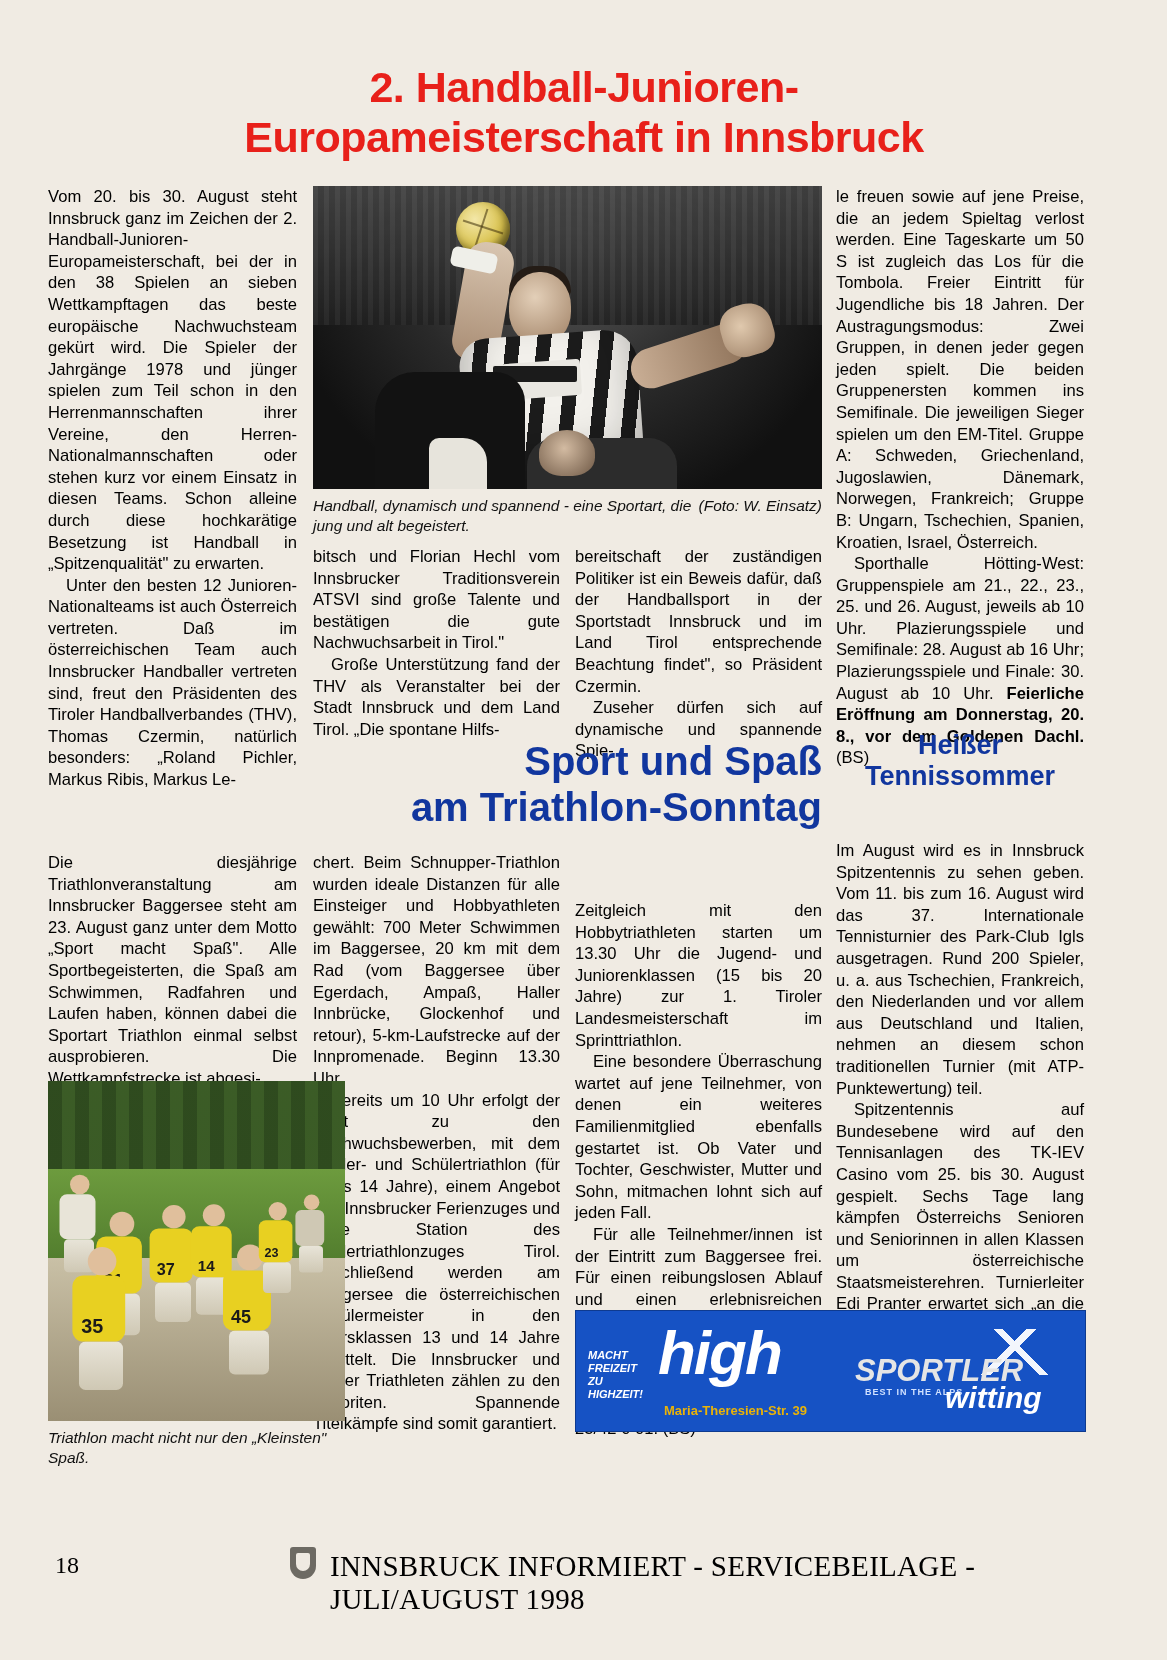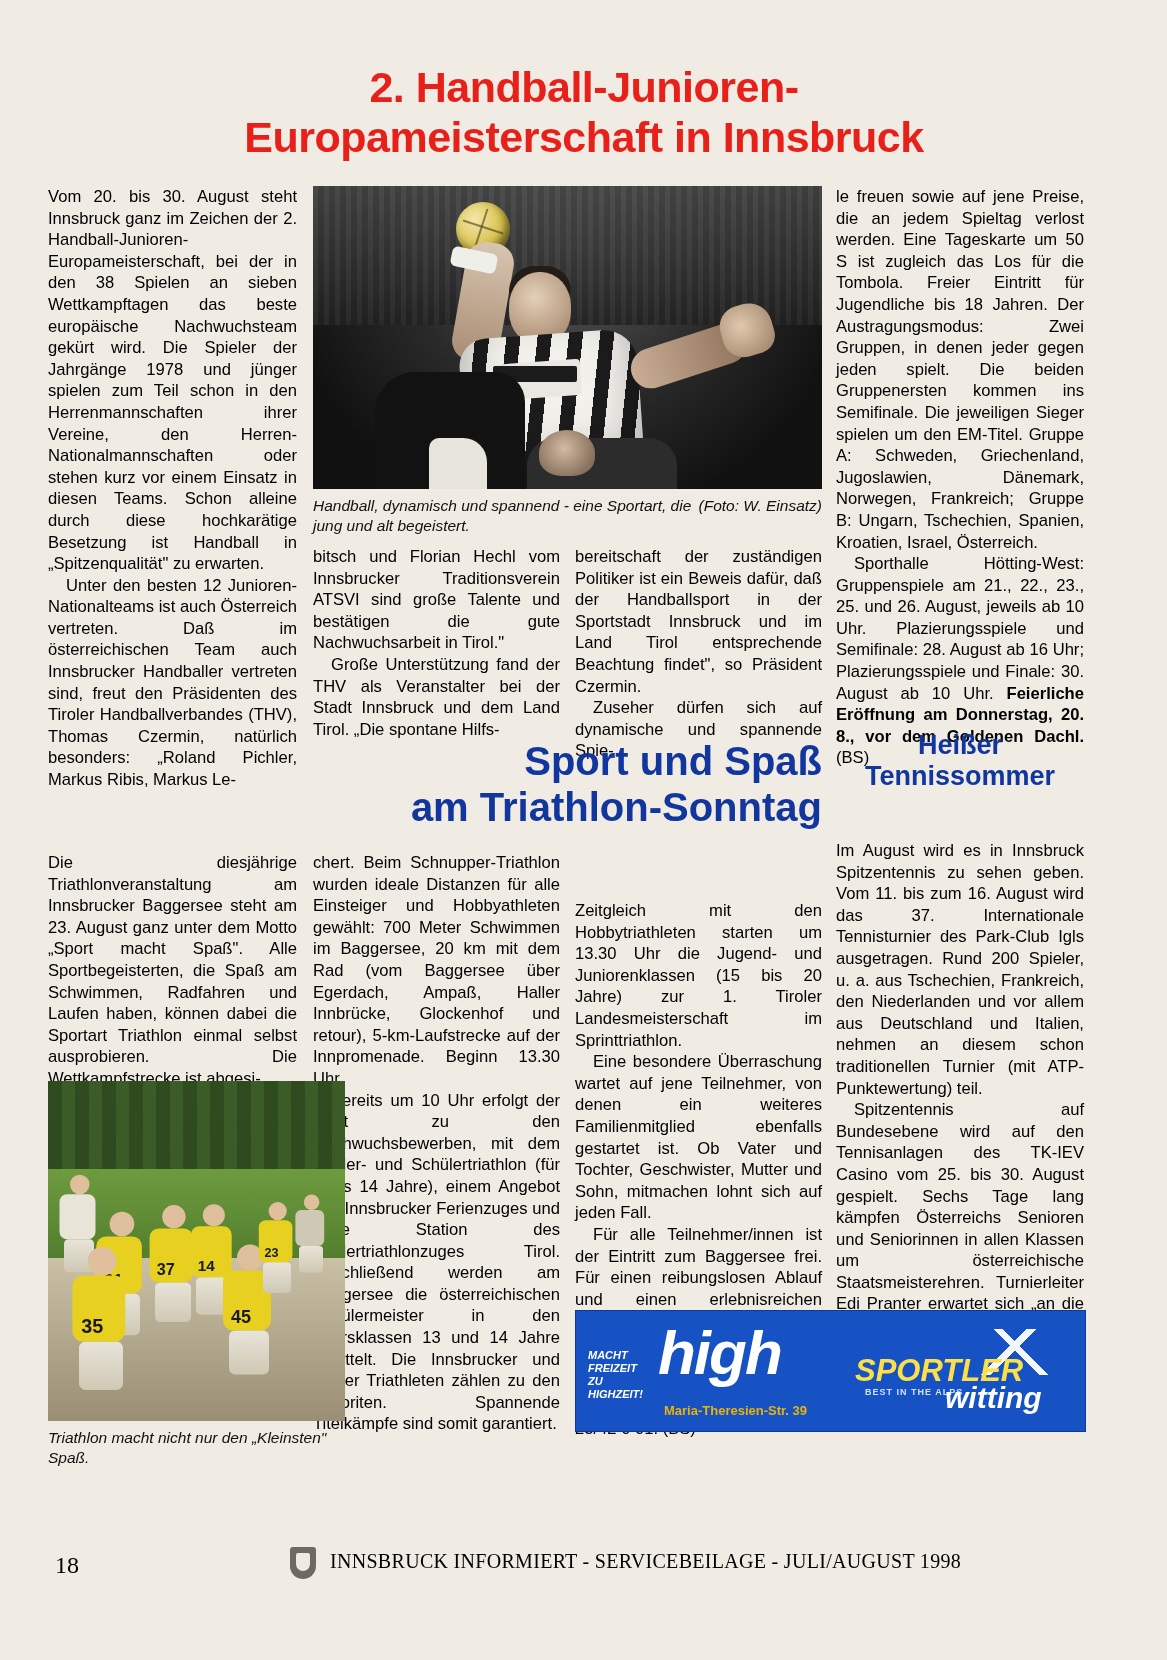--- a/index.html
+++ b/index.html
@@ -269,21 +269,21 @@
   }
   .ad-addr {
     position: absolute; left: 84px; top: 88px;
     color: #eab308; font-size: 13px; font-weight: bold; 
   }
   .ad-right {
     position: absolute; right: 6px; top: 8px; width: 240px; height: 100px;
   }
   .ad-sportler {
     position: absolute; left: 20px; top: 30px;
-    color: #fde047; font-size: 31px; font-weight: bold; font-style: italic;
+    color: #e5e5e5; font-size: 31px; font-weight: bold; font-style: italic;
     letter-spacing: 0px;
   }
   .ad-witting {
     position: absolute; left: 110px; top: 58px;
     color: #fff; font-size: 30px; font-weight: bold; font-style: italic;
   }
   .ad-best {
     position: absolute; left: 22px; top: 64px;
     color: #cfe0ff; font-size: 9px; font-weight: bold; letter-spacing: 1px; margin-left: 8px;
   }
@@ -297,21 +297,21 @@
   .page-num {
     position: absolute;
     left: 55px; top: 1552px;
     font-family: "Liberation Serif", serif;
     font-size: 24px;
   }
   .footer-text {
     position: absolute;
     left: 330px; top: 1550px;
     font-family: "Liberation Serif", serif;
-    font-size: 20px;
+    font-size: 29px;
     letter-spacing: .3px;
   }
   .crest {
     position: absolute;
     left: 290px; top: 1547px;
     width: 26px; height: 32px;
     background: #6d6a63;
     border-radius: 3px 3px 13px 13px;
   }
   .crest:after {

